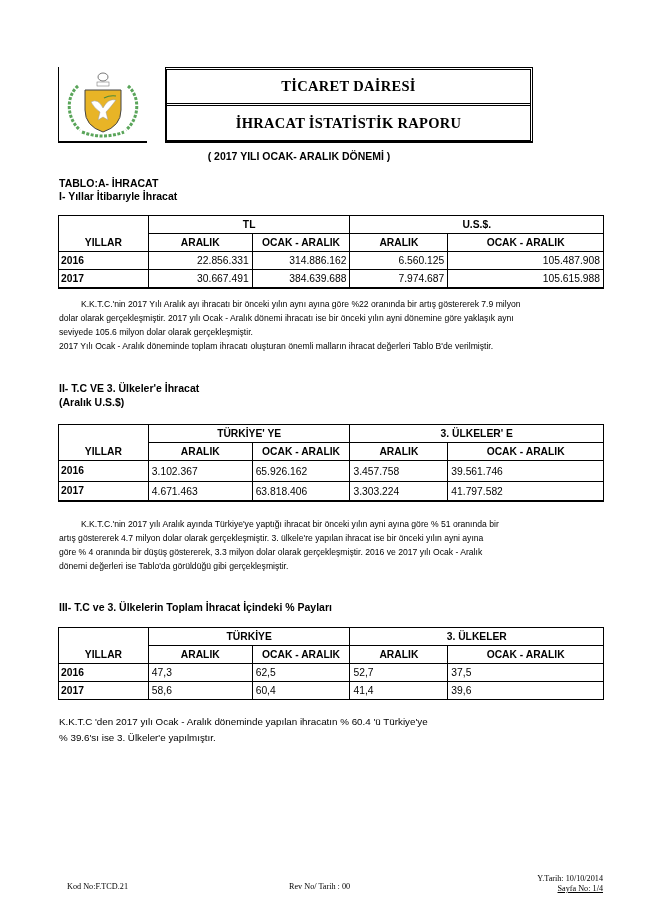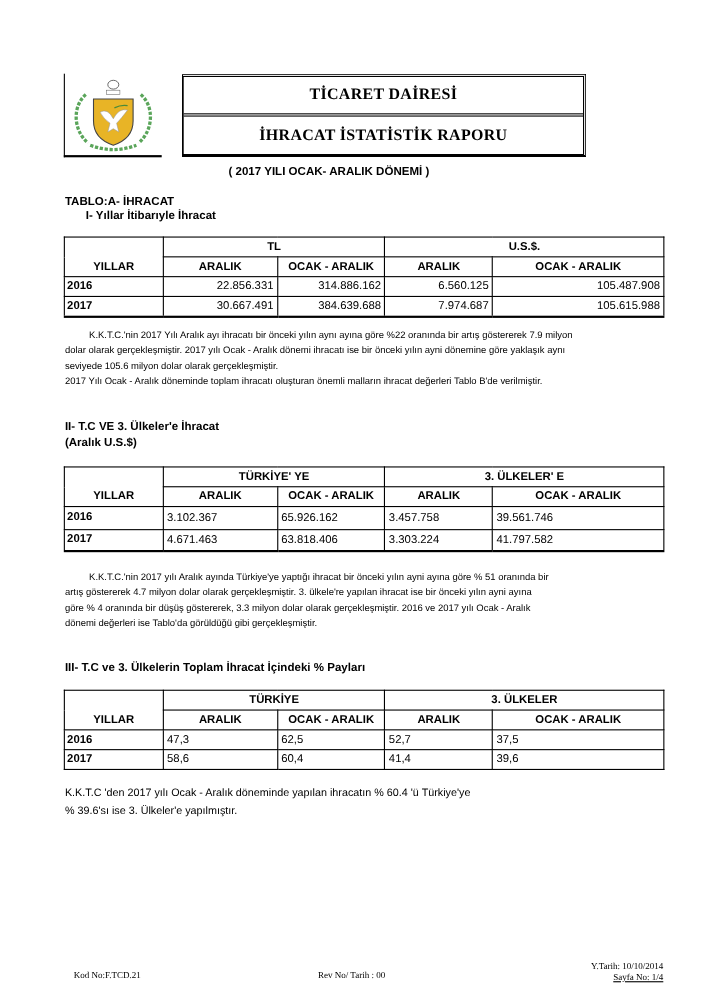--- a/index.html
+++ b/index.html
@@ -53,21 +53,21 @@
   </div>
   <div class="hdr-right">
     <div class="hdr-row top">TİCARET DAİRESİ</div>
     <div class="hdr-row">İHRACAT İSTATİSTİK RAPORU</div>
   </div>
 </div>
 
 <div class="subtitle">( 2017 YILI OCAK- ARALIK  DÖNEMİ )</div>
 
 <div class="lbl" style="top:177px;">TABLO:A- İHRACAT</div>
-<div class="lbl" style="top:190px;margin-left:19px;">I- Yıllar İtibarıyle  İhracat</div>
+<div class="lbl" style="top:190px;">I- Yıllar İtibarıyle  İhracat</div>
 
 <table class="t" style="top:215px; width:546px;">
   <colgroup>
       <col style="width:90px">
       <col style="width:104px">
       <col style="width:98px">
       <col style="width:98px">
       <col style="width:156px">
     </colgroup>
   <tbody>

